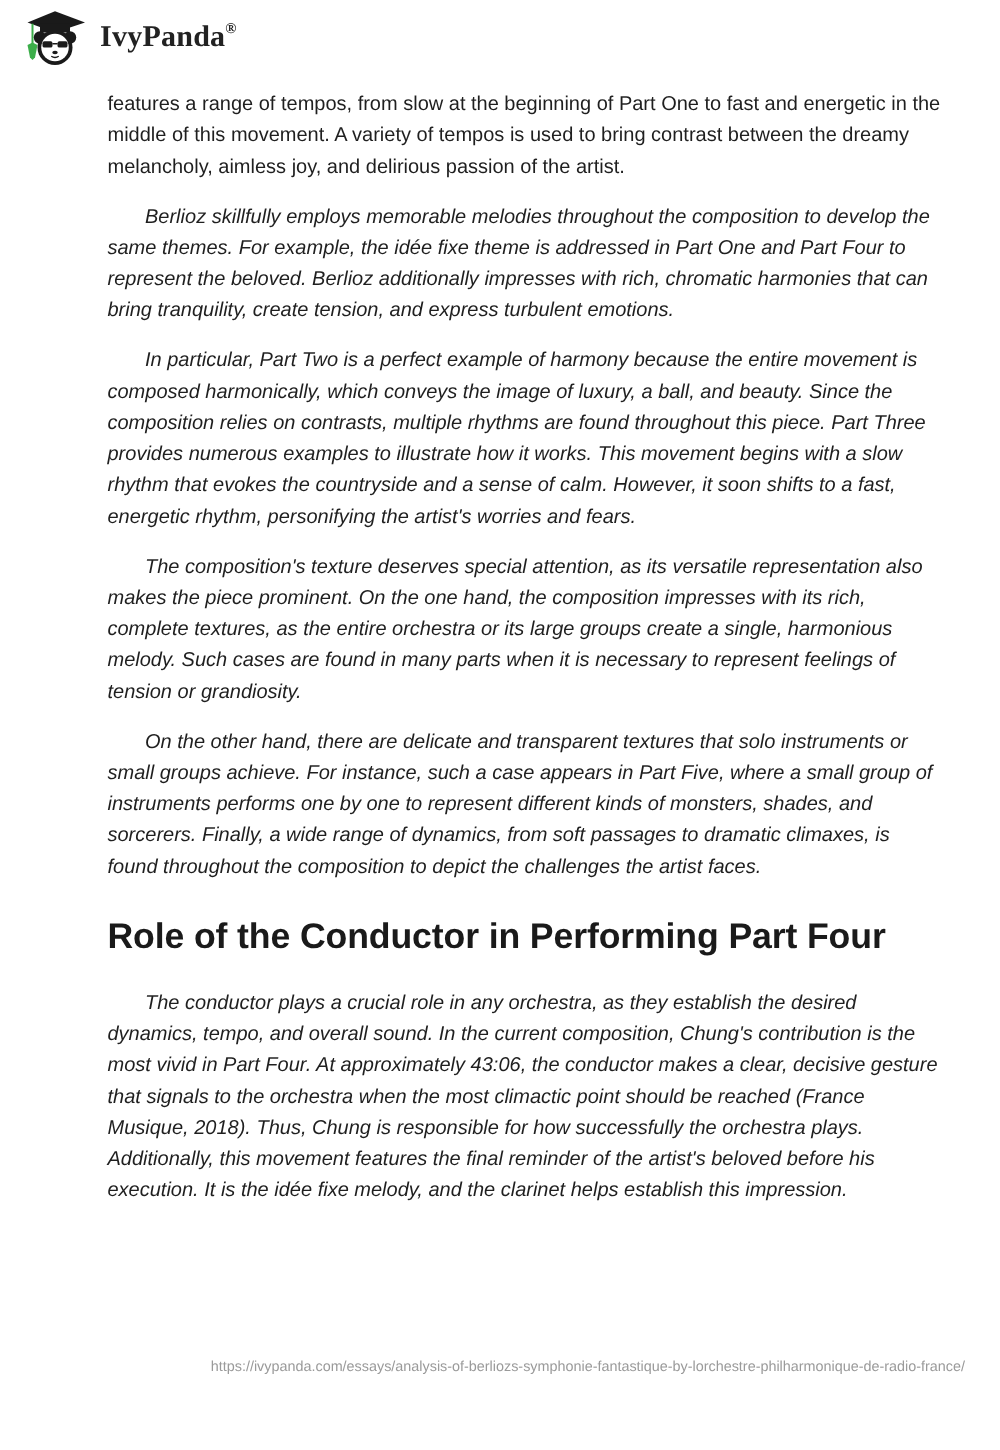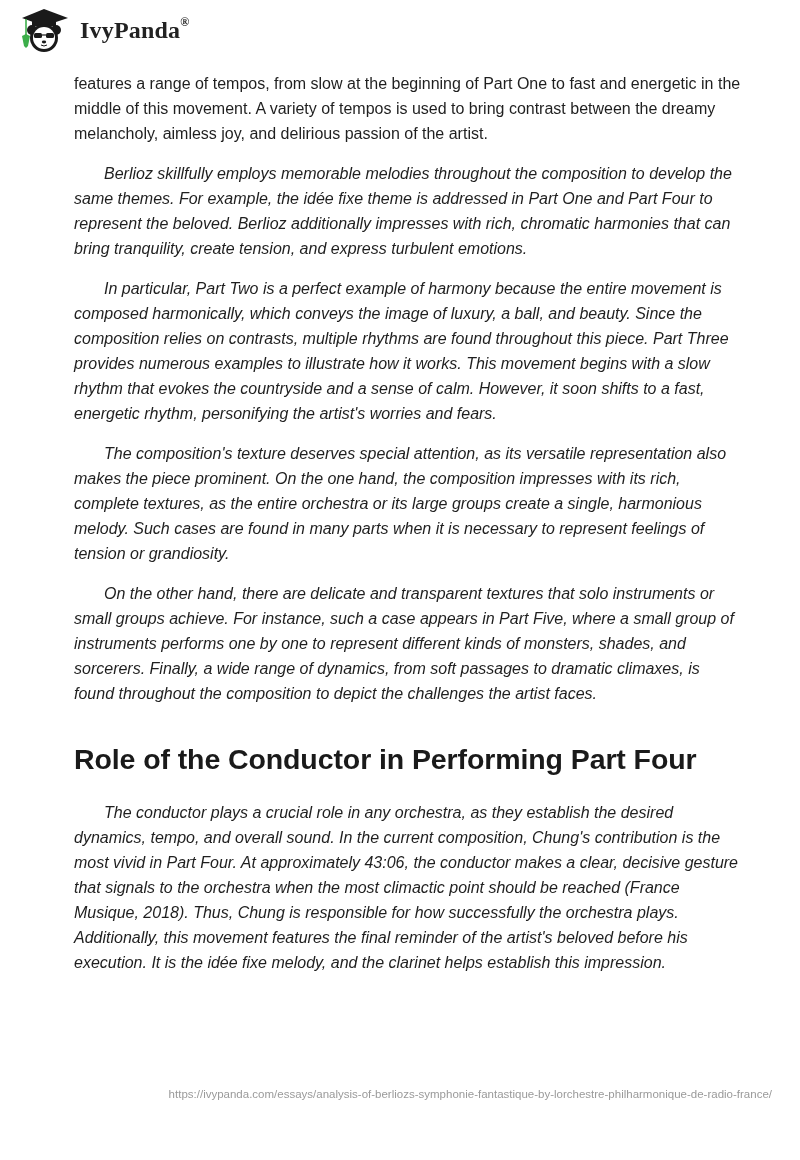--- a/index.html
+++ b/index.html
@@ -6,24 +6,24 @@
   html, body { width: 800px; height: 1160px; background: #ffffff; overflow: hidden; }
   body { position: relative; font-family: "Liberation Sans", sans-serif; color: #1f1f1f; }
 
   .header { position: absolute; top: 0; left: 0; width: 634px; height: 60px; }
   .logo { position: absolute; left: 14px; top: 6px; display: flex; align-items: center; }
   .logo-icon { width: 60px; height: 48px; }
   .logo-text { font-family: "Liberation Serif", serif; font-weight: bold; font-size: 24px; color: #222; margin-left: 6px; letter-spacing: 0.2px; }
   .logo-text sup { font-size: 12px; vertical-align: top; position: relative; top: -2px; }
   .doc-title { position: absolute; right: 26px; top: 16px; font-size: 12.5px; color: #7a7a7a; white-space: nowrap; }
 
-  .content { position: absolute; left: 74px; top: 71px; width: 670px; }
+  .content { position: absolute; left: 86px; top: 71px; width: 670px; }
   .para { font-size: 16px; line-height: 25px; color: #1f1f1f; margin-bottom: 15px; }
   .para.indent { text-indent: 30px; font-style: italic; }
-  .heading { font-size: 28.5px; font-weight: bold; color: #1a1a1a; line-height: 34px; margin-top: 36px; margin-bottom: 24px; letter-spacing: -0.1px; }
+  .heading { font-size: 28.5px; font-weight: bold; color: #1a1a1a; line-height: 34px; margin-top: 26px; margin-bottom: 24px; letter-spacing: -0.1px; }
 
   .footer-url { position: absolute; right: 28px; top: 1088px; font-size: 11.5px; color: #9a9a9a; white-space: nowrap; }
 </style>
 </head>
 <body>
 
 <div class="header">
   <div class="logo">
     <svg class="logo-icon" viewBox="0 0 60 48">
 

